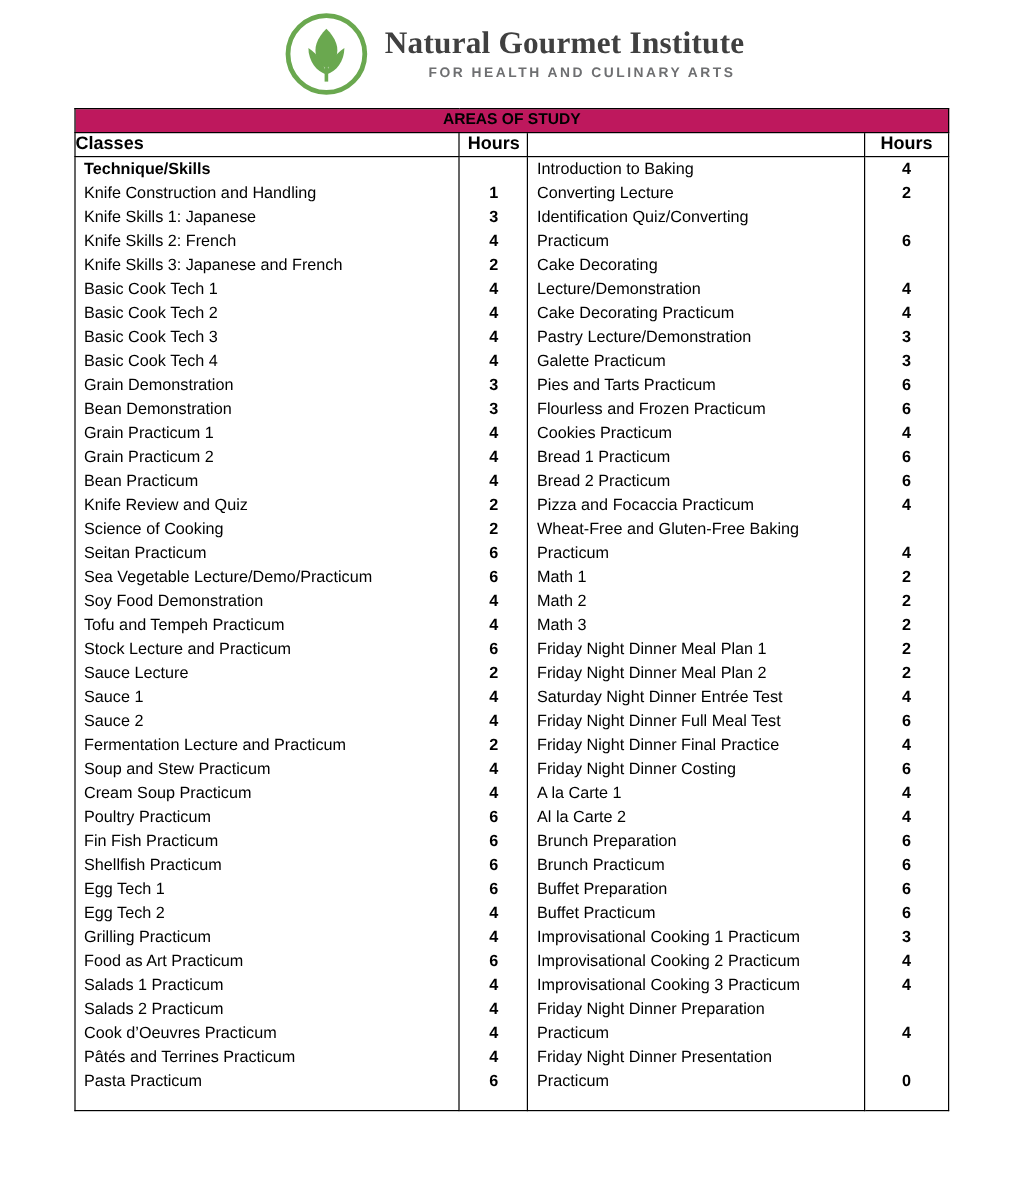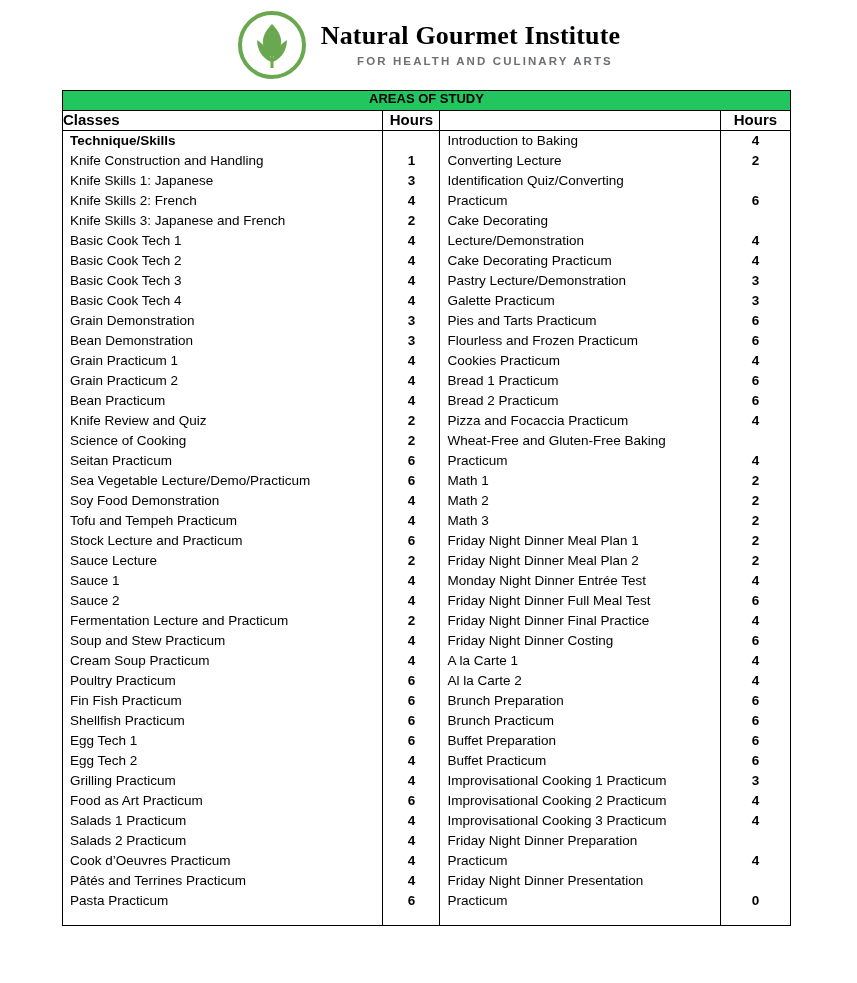--- a/index.html
+++ b/index.html
@@ -40,21 +40,21 @@
     display: flex;
     flex-direction: column;
     align-items: center;
     justify-content: center;
     line-height: 1.1;
   }
   .logo-title {
     font-family: "Liberation Serif", serif;
     font-size: 26px;
     font-weight: bold;
-    color: #000000;
+    color: #404040;
     letter-spacing: 0.2px;
   }
   .logo-sub {
     font-family: "Liberation Sans", sans-serif;
     font-size: 11.5px;
     font-weight: bold;
     color: #6e6f71;
     letter-spacing: 2.1px;
     margin-top: 5px;
     padding-left: 29px;
@@ -70,21 +70,21 @@
     border-collapse: collapse;
     width: 729px;
     table-layout: fixed;
   }
   table.areas td, table.areas th {
     border: 1px solid #000000;
     padding: 0;
     vertical-align: top;
   }
   .title-row td {
-    background: #22c55e;
+    background: #be185d;
     text-align: center;
     font-weight: bold;
     font-size: 13px;
     padding: 3px 0 4px 0;
     height: 19px;
   }
   .head-row td {
     background: #ffffff;
     font-weight: bold;
     font-size: 15px;
@@ -273,21 +273,21 @@
                 <li class="name">Bread 1 Practicum</li>
                 <li class="name">Bread 2 Practicum</li>
                 <li class="name">Pizza and Focaccia Practicum</li>
                 <li class="name">Wheat-Free and Gluten-Free Baking</li>
                 <li class="name">Practicum</li>
                 <li class="name">Math 1</li>
                 <li class="name">Math 2</li>
                 <li class="name">Math 3</li>
                 <li class="name">Friday Night Dinner Meal Plan 1</li>
                 <li class="name">Friday Night Dinner Meal Plan 2</li>
-                <li class="name">Monday Night Dinner Entrée Test</li>
+                <li class="name">Saturday Night Dinner Entrée Test</li>
                 <li class="name">Friday Night Dinner Full Meal Test</li>
                 <li class="name">Friday Night Dinner Final Practice</li>
                 <li class="name">Friday Night Dinner Costing</li>
                 <li class="name">A la Carte 1</li>
                 <li class="name">Al la Carte 2</li>
                 <li class="name">Brunch Preparation</li>
                 <li class="name">Brunch Practicum</li>
                 <li class="name">Buffet Preparation</li>
                 <li class="name">Buffet Practicum</li>
                 <li class="name">Improvisational Cooking 1 Practicum</li>

